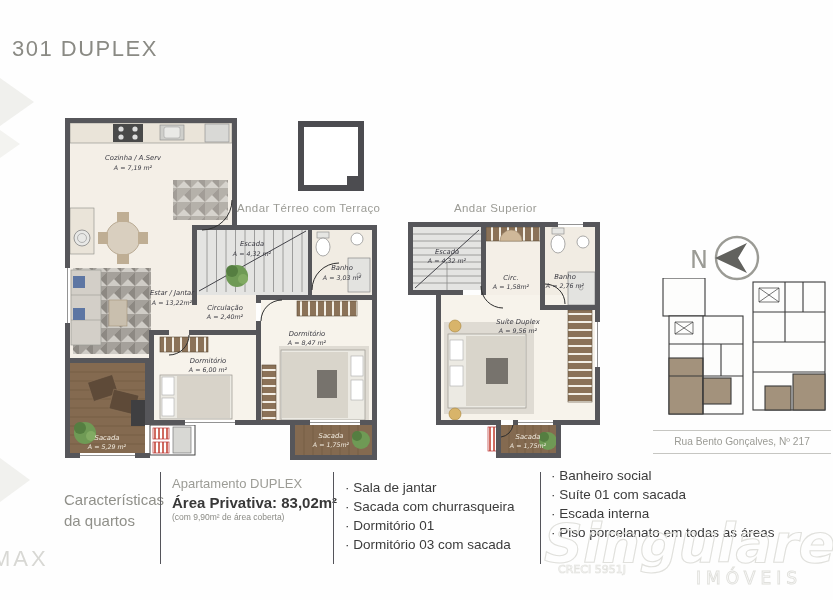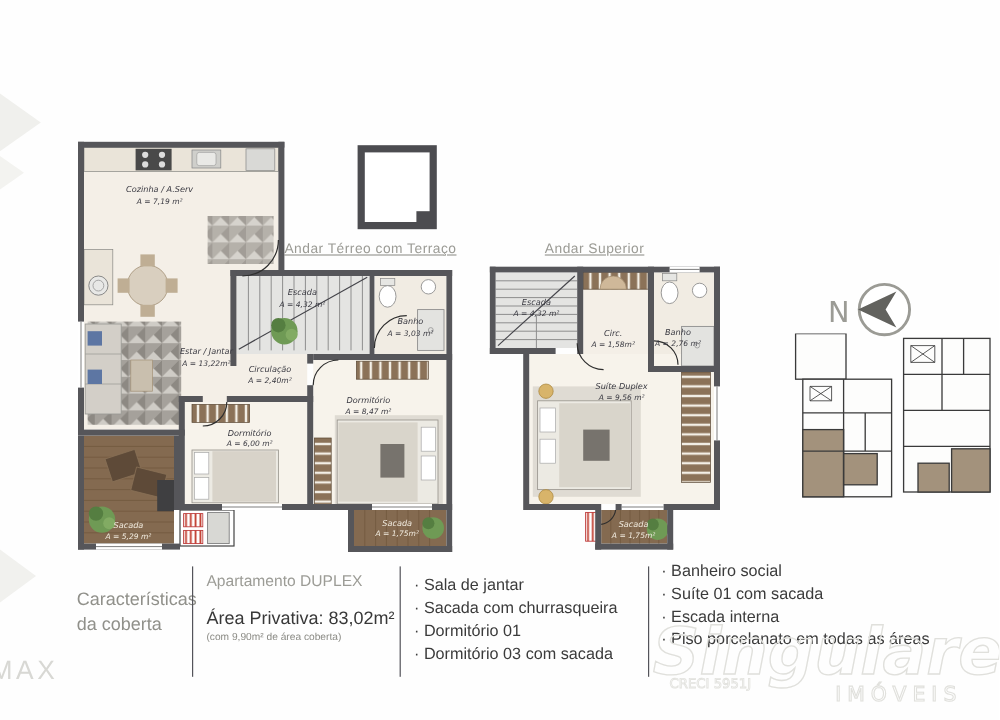--- a/index.html
+++ b/index.html
@@ -1,25 +1,25 @@
 <!DOCTYPE html>
 <html><head>
 <meta charset="utf-8">
 <style>
   html,body{margin:0;padding:0;background:#fff;}
   #canvas{position:relative;width:833px;height:600px;background:#fefefe;overflow:hidden;
           font-family:"Liberation Sans",sans-serif;}
   .abs{position:absolute;}
   #page-title{left:12px;top:36px;font-size:22px;letter-spacing:1.5px;color:#8a8a84;font-weight:500;}
-  .plan-header{font-size:11.5px;color:#9b9b95;letter-spacing:.4px;text-decoration:underline;}
+  .plan-header{font-size:11.5px;color:#9b9b95;letter-spacing:.4px;}
   .vdiv{width:1px;background:#54545a;}
   #char-heading{left:64px;top:489px;font-size:15px;color:#90908a;line-height:21px;}
   #info-block{left:172px;top:476px;color:#383838;}
-  #info-block .muted{font-size:13px;color:#9c9c96;margin-bottom:16px;}
-  #info-block .strong{font-size:15px;font-weight:normal;line-height:18px;}
+  #info-block .muted{font-size:13px;color:#9c9c96;margin-bottom:3px;}
+  #info-block .strong{font-size:15px;font-weight:bold;line-height:18px;}
   #info-block .note{font-size:8.5px;color:#8a8a84;line-height:11px;}
   .feat{list-style:none;margin:0;padding:0;font-size:13.5px;color:#3b3b3b;line-height:19px;}
   .feat li{padding-left:9px;text-indent:-9px;}
   .feat li::before{content:"· ";}
   #feat1{left:345px;top:478px;}
   #feat2{left:551px;top:466px;width:280px;}
   #street-label{left:653px;top:430px;width:178px;text-align:center;}
   #street-label .line{height:1px;background:#c6c6c2;}
   #street-label .txt{font-size:10.2px;color:#9b9b95;padding:5px 0 6px 0;}
   #max-wm{left:-8px;top:546px;font-size:22px;letter-spacing:3px;color:#d8d8d4;}
@@ -33,20 +33,21 @@
 
 <div id="canvas">
 
   <svg class="abs" style="left:0;top:60px;" width="42" height="480">
     <polygon points="0,18 34,42 0,66" fill="#f0f0ed"></polygon>
     <polygon points="0,70 20,84 0,98" fill="#f3f3f0"></polygon>
     <polygon points="0,398 30,420 0,442" fill="#f1f1ee"></polygon>
   </svg>
   <div class="abs" id="max-wm">MAX</div>
 
+  <div class="abs" id="page-title">301 DUPLEX</div>
 
   <div class="abs plan-header" style="left:237px;top:202px;">Andar Térreo com Terraço</div>
   <div class="abs plan-header" style="left:454px;top:202px;">Andar Superior</div>
 
   <svg class="abs" style="left:65px;top:118px;" width="312" height="345" viewBox="0 0 312 345">
     <defs>
       <pattern id="tri" width="14" height="14" patternUnits="userSpaceOnUse">
         <rect width="14" height="14" fill="#cfccc6"></rect>
         <path d="M0,0 L14,0 L0,14 Z" fill="#a5a19b"></path>
         <path d="M14,0 L14,14 L7,7 Z" fill="#8d8983"></path>
@@ -339,24 +340,29 @@
     </g>
     <g stroke="#3a3a3a" stroke-width="1.1" fill="#fdfdfc">
       <rect x="100" y="4" width="72" height="128"></rect>
       <rect x="140" y="96" width="32" height="36" fill="#a3927c"></rect>
       <rect x="112" y="108" width="26" height="24" fill="#a3927c"></rect>
       <path d="M100,34H172 M100,64H172 M100,94H172 M132,4V64 M150,4V34" fill="none"></path>
       <path d="M106,10h20v14h-20z M106,10l20,14 M126,10l-20,14" fill="none" stroke-width=".7"></path>
     </g>
   </svg>
 
+  <div class="abs" id="street-label">
+    <div class="line"></div>
+    <div class="txt">Rua Bento Gonçalves, Nº 217</div>
+    <div class="line"></div>
+  </div>
 
   <div class="abs" id="char-heading">
     <div>Características</div>
-    <div>da coberta</div>
+    <div>da quartos</div>
   </div>
 
   <div class="abs vdiv" style="left:160px;top:472px;height:92px;"></div>
 
   <div class="abs" id="info-block">
     <div class="muted">Apartamento DUPLEX</div>
     <div class="strong">Área Privativa: 83,02m²</div>
     <div class="note">(com 9,90m² de área coberta)</div>
   </div>
 

